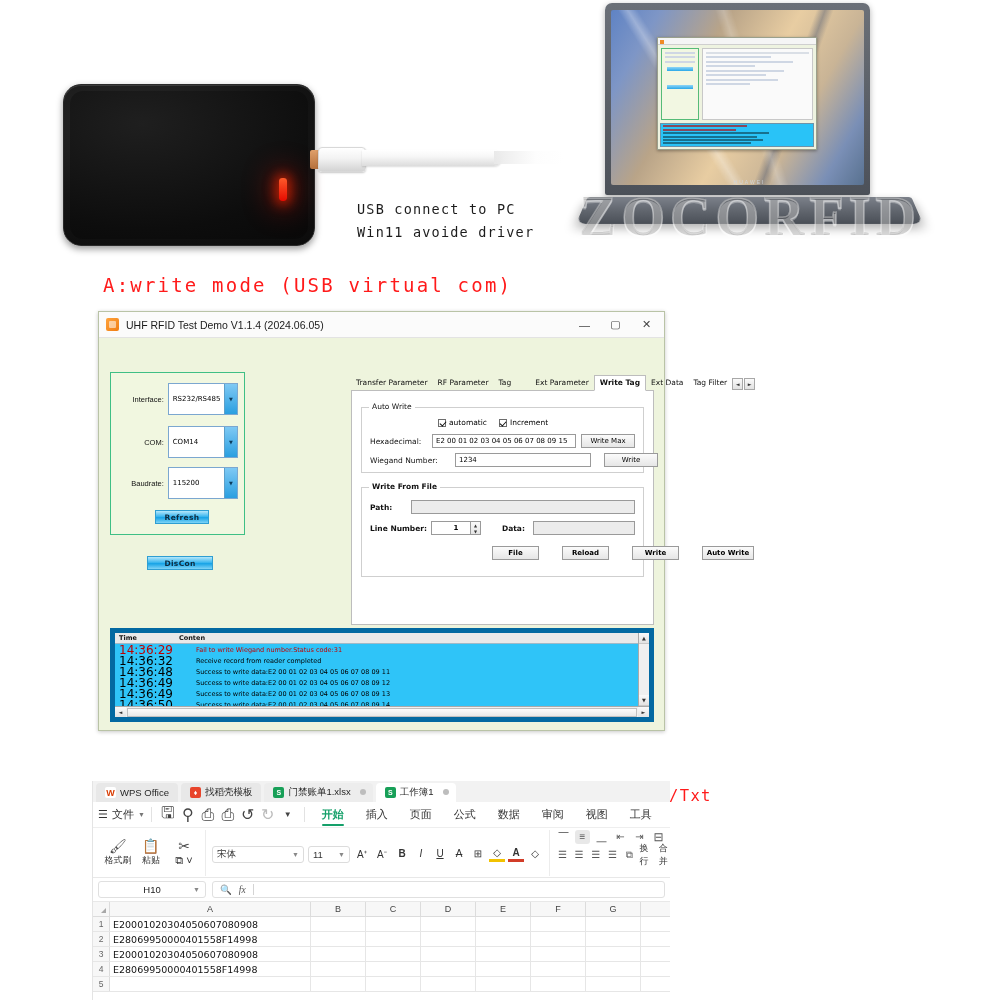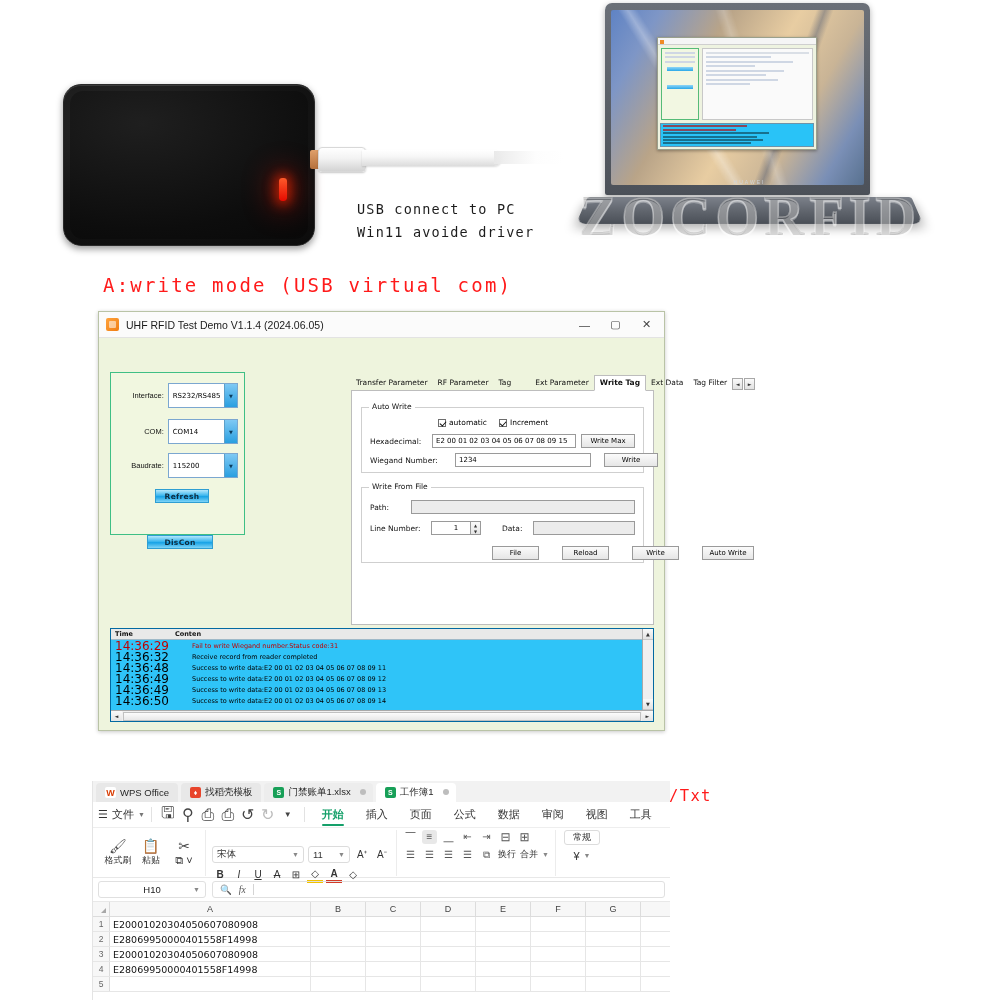--- a/index.html
+++ b/index.html
@@ -149,21 +149,21 @@
 
   
   #conn-panel {
     position:absolute; left:11px; top:34px; width:135px; height:163px;
     background:#f1f7e0; border:1px solid #3fbf85;
     font-family:"DejaVu Sans", sans-serif;
   }
   .conn-row { display:flex; align-items:center; margin:0 6px; }
   .conn-label { font-size:7.5px; color:#111; text-align:right; font-family:"Liberation Sans", sans-serif; }
   .combo {
-    position:relative; height:25px; background:#fff; border:1px solid #7ba7d0;
+    position:relative; height:32px; background:#fff; border:1px solid #7ba7d0;
     display:flex; align-items:center; padding-left:4px; font-size:7px; color:#000;
     font-family:"DejaVu Sans", sans-serif;
   }
   .combo-arrow {
     position:absolute; right:0; top:0; width:13px; height:100%;
     background:linear-gradient(180deg,#7ec9f4,#2a9fe0);
     border-left:1px solid #5c9fc9; display:flex; align-items:center; justify-content:center;
     font-size:5px; color:#0b3b5c;
   }
   .blue-btn {
@@ -218,21 +218,21 @@
   .spin-btns {
     position:absolute; right:0; top:0; width:10px; height:100%;
     border-left:1px solid #9a9a9a; background:linear-gradient(180deg,#fafafa,#e4e4e4);
     display:flex; flex-direction:column;
   }
   .spin-btns div { flex:1; display:flex; align-items:center; justify-content:center; font-size:4px; color:#333; }
 
   
   #log-area {
     position:absolute; left:11px; right:10px; bottom:8px; height:94px;
-    border:1px solid #0369a1; background:#2fc4f8; overflow:hidden;
+    border:5px solid #0369a1; background:#2fc4f8; overflow:hidden;
   }
   #log-head { display:flex; height:11px; background:#e9e9e9; border-bottom:1px solid #9fb9c8; }
   #log-head div { font-size:6.5px; font-weight:bold; padding-left:4px; line-height:11px; color:#111; font-family:"DejaVu Sans", sans-serif; }
   .log-row { display:flex; height:11px; align-items:center; }
   .log-row .t { width:60px; padding-left:4px; font-size:12px; font-family:"DejaVu Sans", sans-serif; }
   .log-row .c { flex:1; font-size:6.5px; font-family:"DejaVu Sans", sans-serif; white-space:nowrap; overflow:hidden;margin-left:21px; }
   .log-row.err .t, .log-row.err .c { color:#c00000; }
   #log-vscroll {
     position:absolute; right:0; top:0; width:11px; bottom:11px; background:#f0f0f0; border-left:1px solid #a9a9a9;
   }
@@ -431,21 +431,21 @@
           <div class="gbtn" style="width:54px">Write Max</div>
         </div>
 
         <div style="position:absolute; left:8px; top:45px; display:flex; align-items:center; gap:5px;">
           <div class="fld-label" style="width:80px">Wiegand Number:</div>
           <div class="txtbox" style="width:136px">1234</div>
           <div class="gbtn" style="width:54px; margin-left:8px">Write</div>
         </div>
       </div>
 
-      <div class="group-box" style="left:9px; top:96px; right:9px; height:76px;">
+      <div class="group-box" style="left:9px; top:96px; right:9px; height:90px;font-weight:bold;">
         <div class="group-title">Write From File</div>
 
         <div style="position:absolute; left:8px; top:12px; right:8px; display:flex; align-items:center; gap:15px;">
           <div class="fld-label" style="width:26px">Path:</div>
           <div class="txtbox gray" style="flex:1"></div>
         </div>
 
         <div style="position:absolute; left:8px; top:33px; right:8px; display:flex; align-items:center; gap:5px;">
           <div class="fld-label" style="width:56px">Line Number:</div>
           <div class="txtbox spin" style="width:50px; justify-content:center; padding-left:0">
@@ -571,21 +571,21 @@
       <div class="tcol">
         <span class="ticon">📋</span>
         <span class="gl">粘贴</span>
       </div>
       <div class="tcol">
         <span class="ticon">✂</span>
         <span class="gl" style="font-size:11px">⧉ ˅</span>
       </div>
     </div>
 
-    <div class="tgroup" style="flex-direction:column; align-items:flex-start; gap:4px; padding:16px 6px;">
+    <div class="tgroup" style="flex-direction:row; align-items:flex-start; gap:4px; padding:16px 6px;">
       <div style="display:flex; align-items:center; gap:4px;">
         <div class="fontsel">
           <span>宋体</span>
           <span style="margin-left:auto; font-size:7px; color:#888">▼</span>
         </div>
         <div class="sizesel">
           <span>11</span>
           <span style="margin-left:auto; font-size:7px; color:#888">▼</span>
         </div>
         <span class="fmtbtn">A⁺</span>

